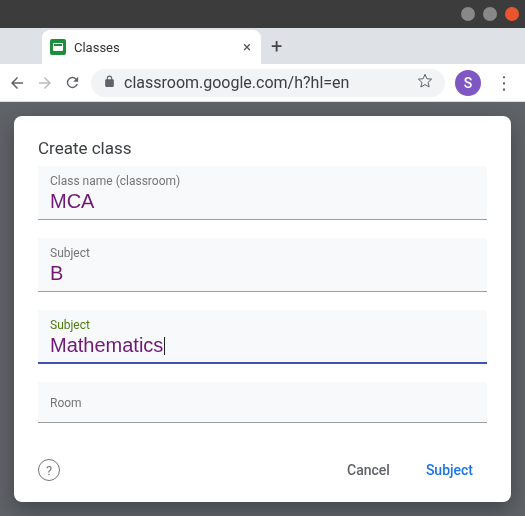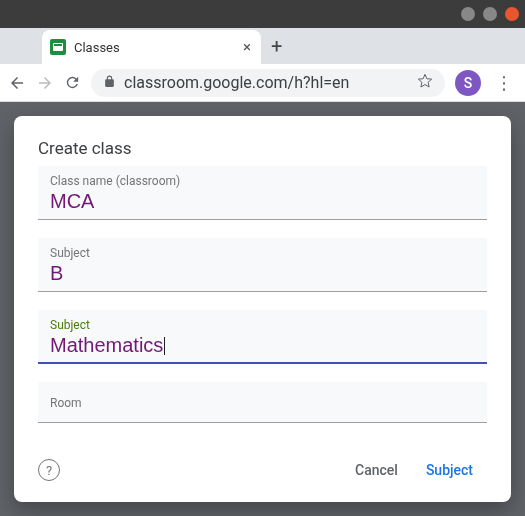--- a/index.html
+++ b/index.html
@@ -43,21 +43,21 @@
     .field-label { font-size: 12px; color: #757575; margin-bottom: 2px; display: block; }
     .field.focused .field-label { color: #4d7c0f; }
     .field-input { border: none; background: transparent; font-size: 20px; color: #701a75; width: 100%; outline: none; font-family: Liberation Sans, sans-serif; }
     .field.empty .field-label { font-size: 12px; color: #757575; margin: 6px 0; }
     .caret { display: inline-block; width: 1px; height: 18px; background: #202124; vertical-align: middle; margin-left: 1px; }
     
     .spacer { flex: 1; }
     
     .actions { display: flex; justify-content: space-between; align-items: center; }
     .help { width: 22px; height: 22px; border: 1.5px solid #757575; border-radius: 50%; display: flex; align-items: center; justify-content: center; color: #757575; font-size: 13px; cursor: pointer; }
-    .btns { display: flex; }
+    .btns { display: flex; gap: 8px; }
     .btn { padding: 8px 14px; font-size: 14px; font-weight: 500; border: none; background: none; cursor: pointer; border-radius: 4px; }
     .btn-cancel { color: #5f6368; }
     .btn-create { color: #1a73e8; }
   </style>
 </head>
 <body>
 
 <div class="titlebar">
   <div class="win-btn win-min"></div>
   <div class="win-btn win-max"></div>

